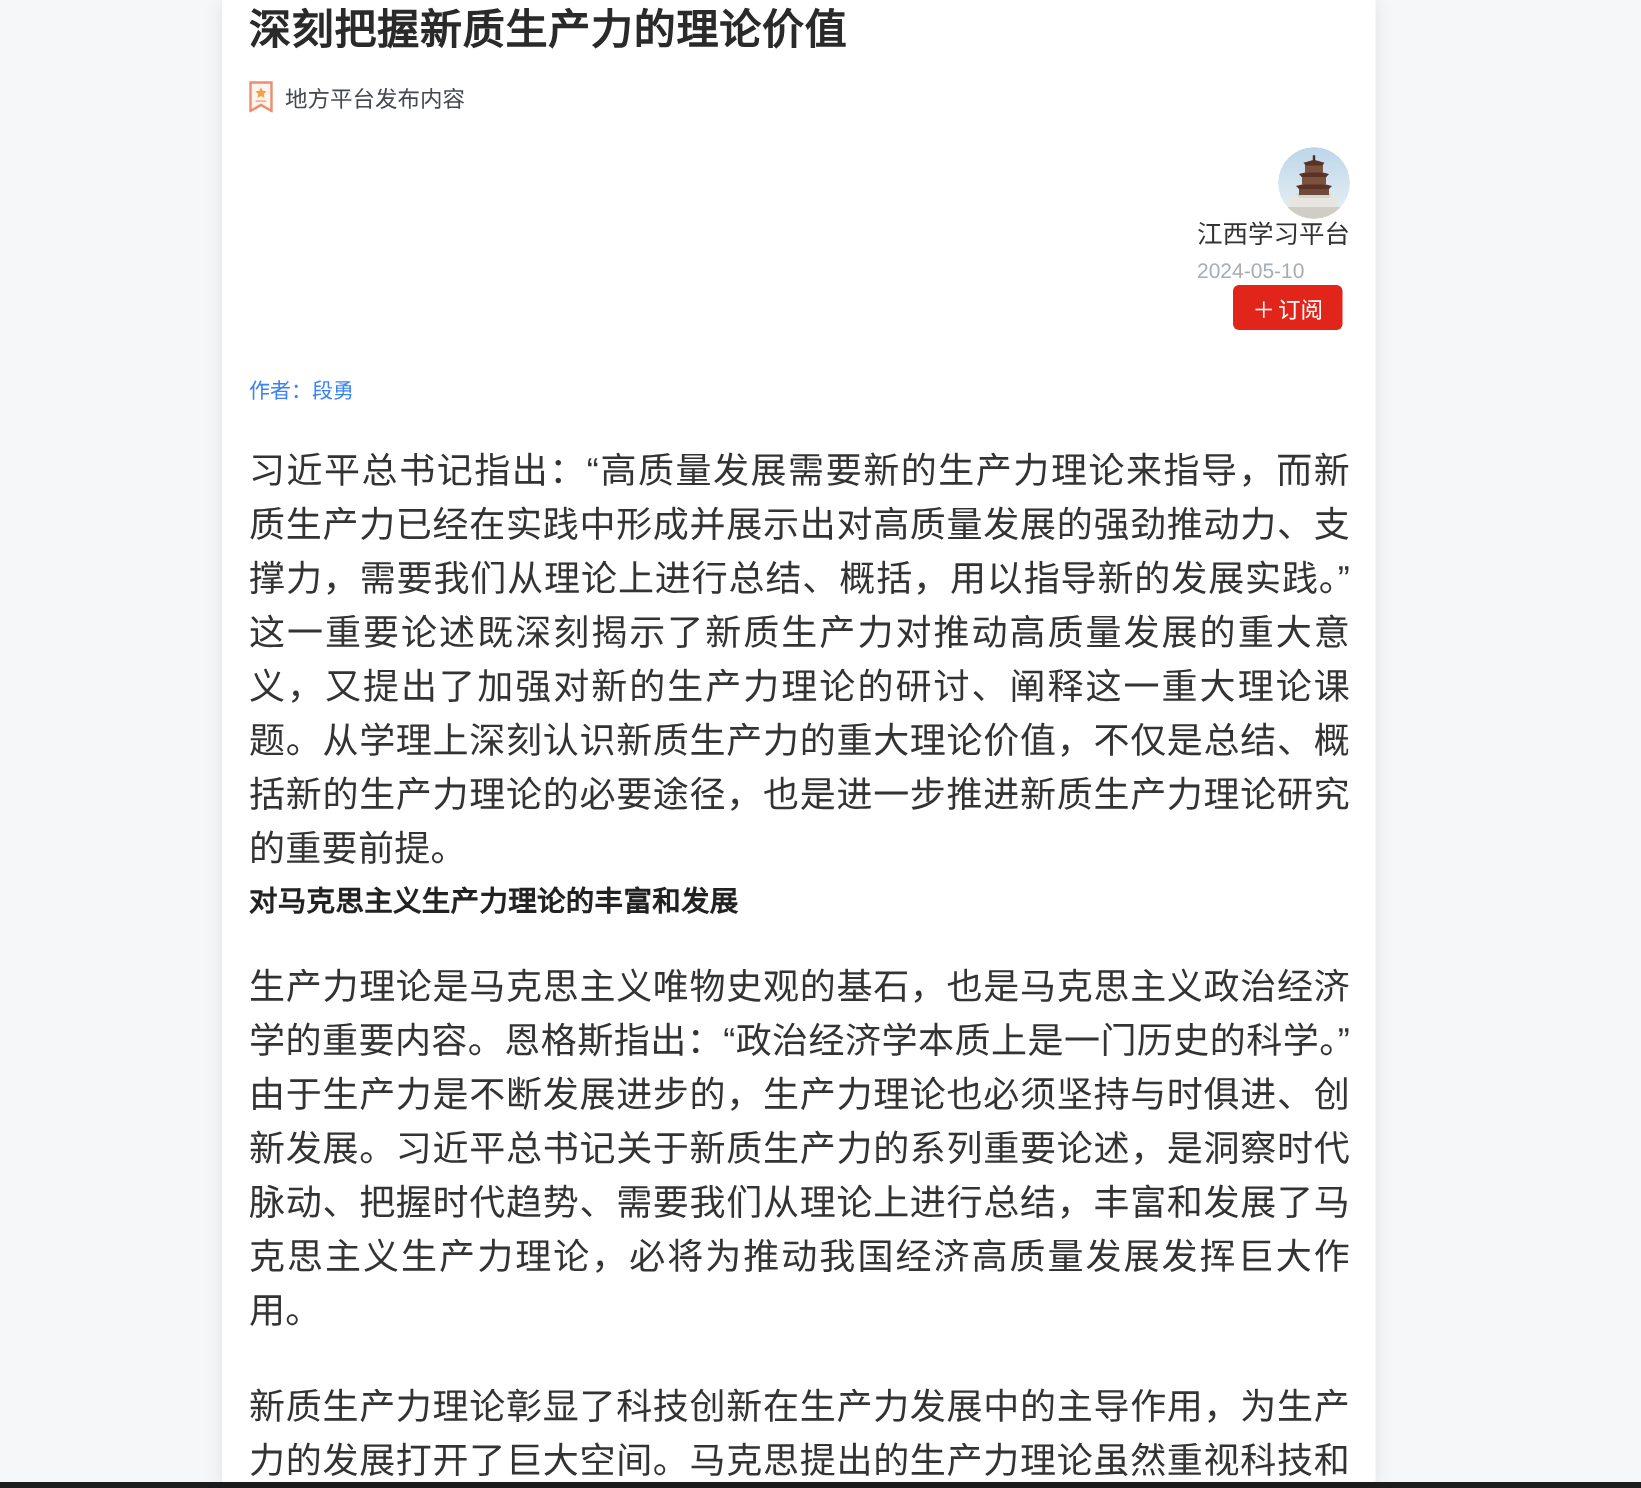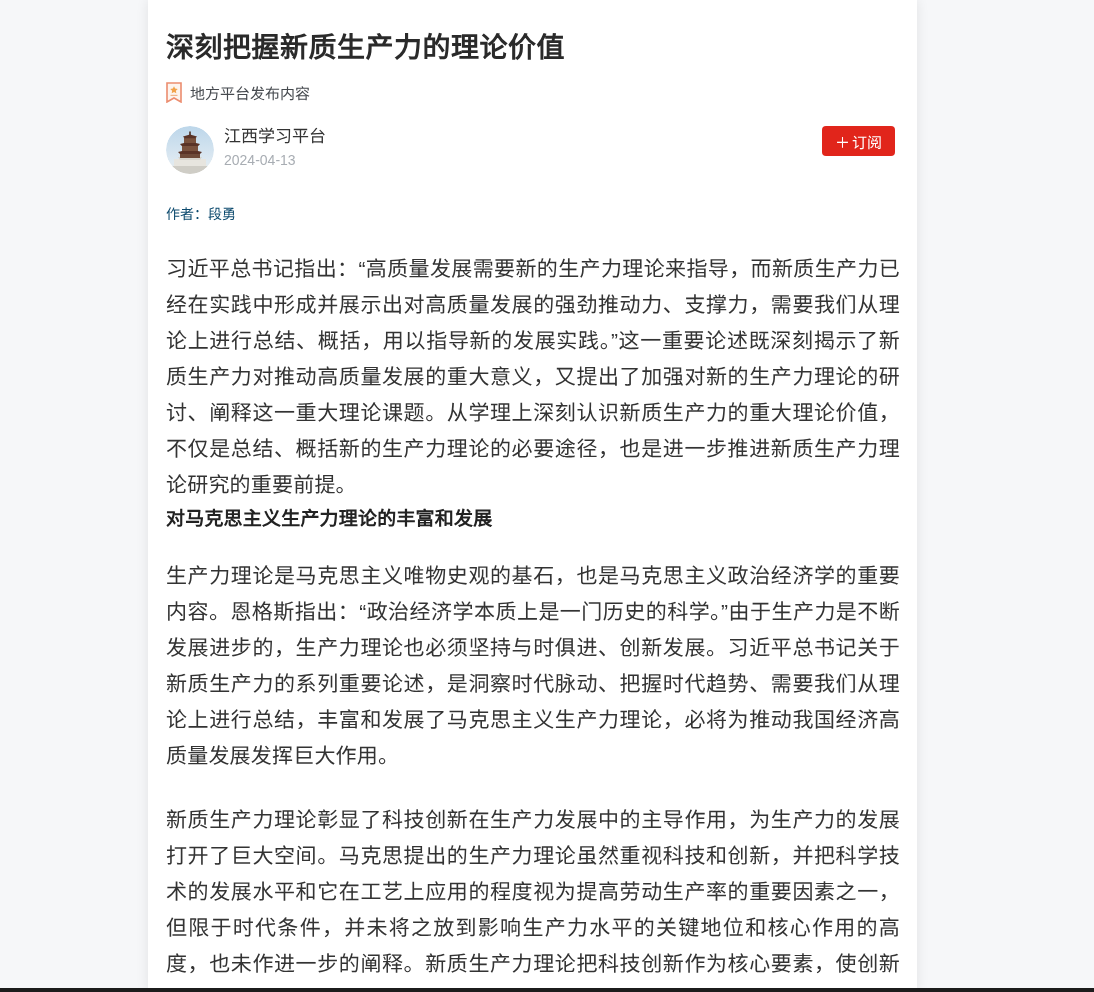--- a/index.html
+++ b/index.html
@@ -8,42 +8,43 @@
     background: #f6f7f9;
     overflow: hidden;
     font-family: "Liberation Sans", "DejaVu Sans", sans-serif;
   }
   .article-card {
     position: absolute;
     left: 148px; top: 0;
     width: 769px; height: 992px;
     background: #ffffff;
     box-shadow: 0 0 12px rgba(0,0,0,0.09);
-    padding: 30px 17px 0 18px;
+    padding: 2px 17px 0 18px;
     overflow: hidden;
   }
   .page-title {
     font-size: 28px;
     line-height: 36px;
     font-weight: 600;
     color: #2a2a2a;
     letter-spacing: 0.5px;
   }
   .badge-row {
     display: flex;
     align-items: flex-end;
     margin-top: 16px;
     gap: 8px;
   }
   .badge-row .icon { width: 16px; height: 21px; display: inline-block; flex: none; }
   .badge-label { font-size: 15px; color: #45494e; }
   .publisher-row {
     display: flex;
-    align-items: flex-start;
+    align-items: flex-end;
     margin-top: 23px;
+    flex-direction: column;
   }
   .avatar {
     width: 48px; height: 48px;
     border-radius: 50%;
     overflow: hidden;
     flex: none;
     cursor: pointer;
   }
   .avatar svg { display: block; }
   .publisher-meta { margin-left: 10px; }
@@ -71,25 +72,25 @@
     cursor: pointer;
     display: inline-flex;
     align-items: center;
     gap: 2px;
     font-family: inherit;
     margin-right: 5px;
   }
   .author-line {
     margin-top: 29px;
     font-size: 14px;
-    color: #0c4a6e;
+    color: #3b82f6;
   }
   .article-body { margin-top: 14px; }
   .article-body p {
-    font-size: 21px;
+    font-size: 24px;
     line-height: 36px;
     color: #333333;
     text-align: justify;
     margin-top: 28px;
     letter-spacing: 0.2px;
   }
   .section-heading {
     font-size: 19px;
     font-weight: 700;
     color: #222222;
@@ -144,21 +145,21 @@
           <path d="M16 20 h16 v5 h-16 z" fill="#7a523d"></path>
           <path d="M14 18 l10 -2.5 10 2.5 -1.8 2 h-16.4 z" fill="#5a3326"></path>
           <path d="M18 12 h12 v5 h-12 z" fill="#7a523d"></path>
           <path d="M17 10.5 l7 -2 7 2 -1.5 1.8 h-11 z" fill="#5a3326"></path>
           <path d="M23.2 5.5 h1.6 v3.5 h-1.6 z" fill="#4a2a1e"></path>
         </g>
       </svg>
     </span>
     <div class="publisher-meta">
       <div class="publisher-name">江西学习平台</div>
-      <div class="publish-date">2024-04-13</div>
+      <div class="publish-date">2024-05-10</div>
     </div>
     <div class="spacer"></div>
     <button class="subscribe-btn">
       <span>＋</span>
         <span>订阅</span>
     </button>
   </div>
 
   <div class="author-line">作者：段勇</div>
 

